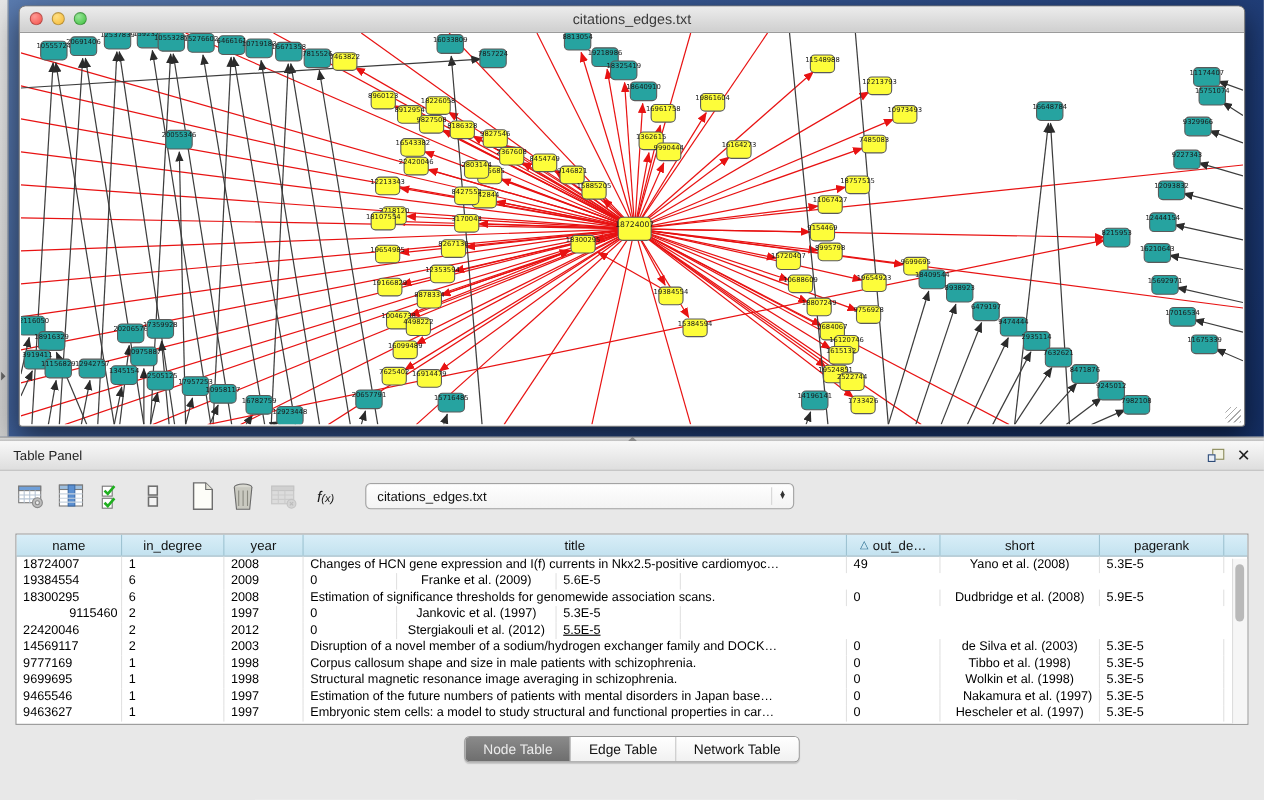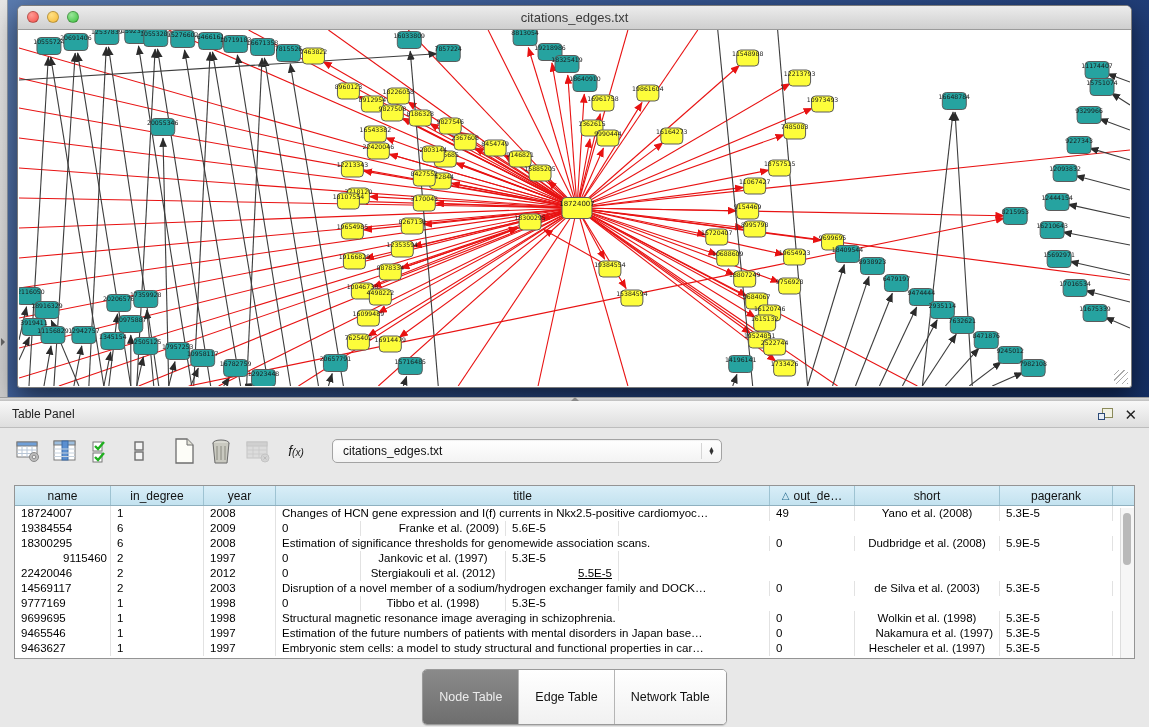--- a/index.html
+++ b/index.html
@@ -70,21 +70,21 @@
   .th .sort-tri{color:#2c6f92;font-size:10px;margin-right:4px;}
   .trow{display:flex;height:15px;align-items:center;box-sizing:border-box;}
   .td{font-size:11.5px;color:#000;padding:0 6px;box-sizing:border-box;overflow:hidden;
     white-space:nowrap;border-right:1px solid #e2e2e2;height:15px;line-height:15px;}
   .vscroll{position:absolute;right:0;top:22px;bottom:0;width:13px;background:#f6f6f6;border-left:1px solid #ddd;}
   .vthumb{position:absolute;left:2px;top:5px;width:8px;height:52px;background:#b9b9b9;border-radius:5px;}
 
   .tabs-row{position:absolute;left:0;top:268px;width:1149px;display:flex;justify-content:center;}
   .segmented{display:flex;border:1px solid #9a9a9a;border-radius:5px;overflow:hidden;
     background:#fff;box-shadow:0 1px 1px rgba(0,0,0,.15);}
-  .seg-btn{font-size:12.5px;padding:20px 16px;background:linear-gradient(#ffffff,#f1f1f1);
+  .seg-btn{font-size:12.5px;padding:4px 16px;background:linear-gradient(#ffffff,#f1f1f1);
     color:#111;border-right:1px solid #b5b5b5;}
   .seg-btn:last-child{border-right:none;}
   .seg-btn.active{background:linear-gradient(#8a8a8a,#6e6e6e);color:#ececec;}
 
   .status-bar{position:absolute;left:0;bottom:0;width:1149px;height:26px;
     border-top:1px solid #bcbcbc;background:linear-gradient(#f0f0f0,#dcdcdc);
     display:flex;align-items:center;justify-content:flex-end;gap:8px;
     padding:0 14px;box-sizing:border-box;}
   .mem-label{font-size:11px;color:#222;}
   .mem-dot{width:14px;height:14px;border-radius:50%;border:1px solid #8a8a8a;
@@ -612,21 +612,21 @@
           <div class="td" style="width: 494px; text-align: left;">Changes of HCN gene expression and I(f) currents in Nkx2.5-positive cardiomyoc…</div>
           <div class="td" style="width: 85px; text-align: left;">49</div>
           <div class="td" style="width: 145px; text-align: center;">Yano et al. (2008)</div>
           <div class="td" style="width: 113px; text-align: left;">5.3E-5</div>
         </div>
         <div class="trow">
           <div class="td" style="width: 96px; text-align: left;">19384554</div>
           <div class="td" style="width: 93px; text-align: left;">6</div>
           <div class="td" style="width: 72px; text-align: left;">2009</div>
           <div class="td" style="width: 85px; text-align: left;">0</div>
-          <div class="td" style="width: 145px; text-align: right;">Franke et al. (2009)</div>
+          <div class="td" style="width: 145px; text-align: center;">Franke et al. (2009)</div>
           <div class="td" style="width: 113px; text-align: left;">5.6E-5</div>
         </div>
         <div class="trow">
           <div class="td" style="width: 96px; text-align: left;">18300295</div>
           <div class="td" style="width: 93px; text-align: left;">6</div>
           <div class="td" style="width: 72px; text-align: left;">2008</div>
           <div class="td" style="width: 494px; text-align: left;">Estimation of significance thresholds for genomewide association scans.</div>
           <div class="td" style="width: 85px; text-align: left;">0</div>
           <div class="td" style="width: 145px; text-align: center;">Dudbridge et al. (2008)</div>
           <div class="td" style="width: 113px; text-align: left;">5.9E-5</div>
@@ -638,35 +638,36 @@
           <div class="td" style="width: 85px; text-align: left;">0</div>
           <div class="td" style="width: 145px; text-align: center;">Jankovic et al. (1997)</div>
           <div class="td" style="width: 113px; text-align: left;">5.3E-5</div>
         </div>
         <div class="trow">
           <div class="td" style="width: 96px; text-align: left;">22420046</div>
           <div class="td" style="width: 93px; text-align: left;">2</div>
           <div class="td" style="width: 72px; text-align: left;">2012</div>
           <div class="td" style="width: 85px; text-align: left;">0</div>
           <div class="td" style="width: 145px; text-align: center;">Stergiakouli et al. (2012)</div>
-          <div class="td" style="width: 113px; text-align: right; text-decoration: underline;">5.5E-5</div>
+          <div class="td" style="width: 113px; text-align: left; text-decoration: underline;">5.5E-5</div>
         </div>
         <div class="trow">
           <div class="td" style="width: 96px; text-align: left;">14569117</div>
           <div class="td" style="width: 93px; text-align: left;">2</div>
           <div class="td" style="width: 72px; text-align: left;">2003</div>
           <div class="td" style="width: 494px; text-align: left;">Disruption of a novel member of a sodium/hydrogen exchanger family and DOCK…</div>
           <div class="td" style="width: 85px; text-align: left;">0</div>
           <div class="td" style="width: 145px; text-align: center;">de Silva et al. (2003)</div>
           <div class="td" style="width: 113px; text-align: left;">5.3E-5</div>
         </div>
         <div class="trow">
           <div class="td" style="width: 96px; text-align: left;">9777169</div>
           <div class="td" style="width: 93px; text-align: left;">1</div>
           <div class="td" style="width: 72px; text-align: left;">1998</div>
+          <div class="td" style="width: 494px; text-align: left;">Corpus callosum shape and size in male patients with schizophrenia.</div>
           <div class="td" style="width: 85px; text-align: left;">0</div>
           <div class="td" style="width: 145px; text-align: center;">Tibbo et al. (1998)</div>
           <div class="td" style="width: 113px; text-align: left;">5.3E-5</div>
         </div>
         <div class="trow">
           <div class="td" style="width: 96px; text-align: left;">9699695</div>
           <div class="td" style="width: 93px; text-align: left;">1</div>
           <div class="td" style="width: 72px; text-align: left;">1998</div>
           <div class="td" style="width: 494px; text-align: left;">Structural magnetic resonance image averaging in schizophrenia.</div>
           <div class="td" style="width: 85px; text-align: left;">0</div>

